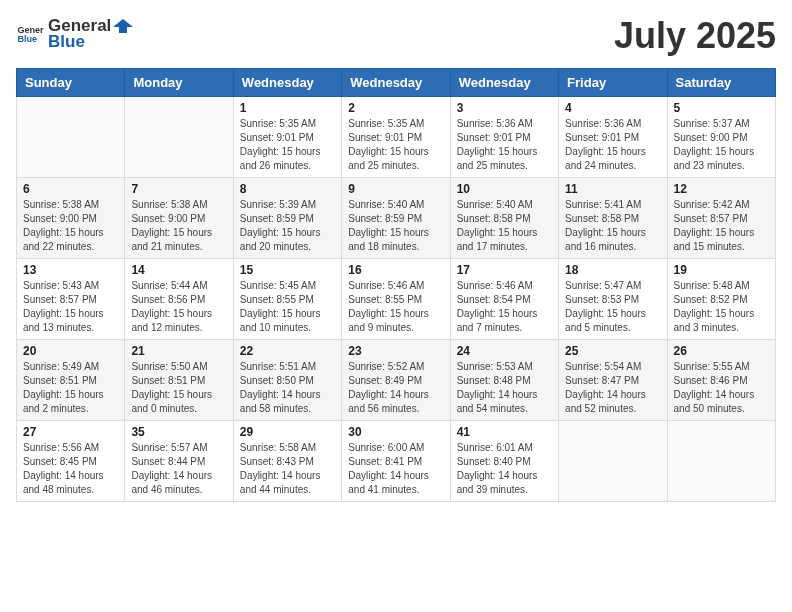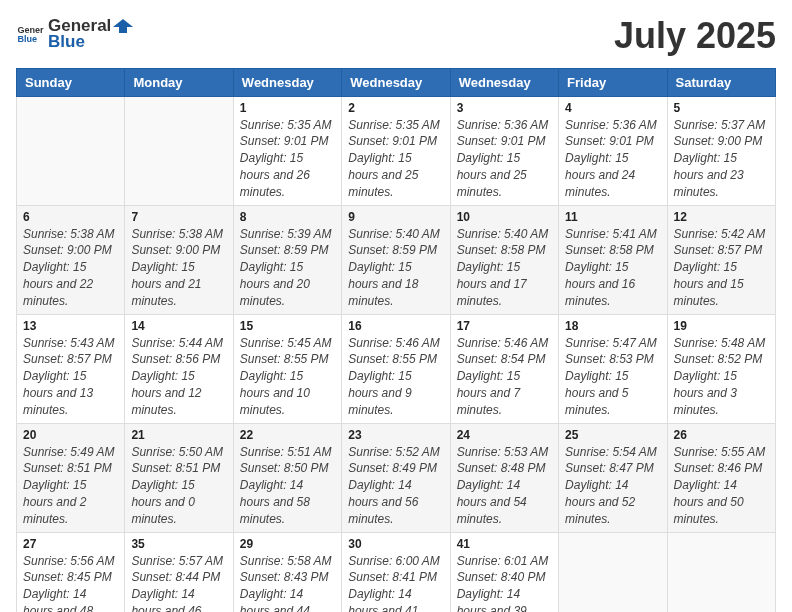--- a/index.html
+++ b/index.html
@@ -66,24 +66,23 @@
     .calendar td.empty {
       background: #f9f9f9;
     }
     .day-number {
       font-weight: bold;
       font-size: 12px;
       margin-bottom: 2px;
       color: #222;
     }
     .day-detail {
-      font-size: 12px;
+      font-size: 10px;
       color: #444;
       line-height: 1.4;
-      font-style: italic;
     }
     .row-shaded td {
       background: #f5f5f5;
     }
   </style>
 </head>
 <body>
 
 <div class="header-section">
   <div class="logo">

